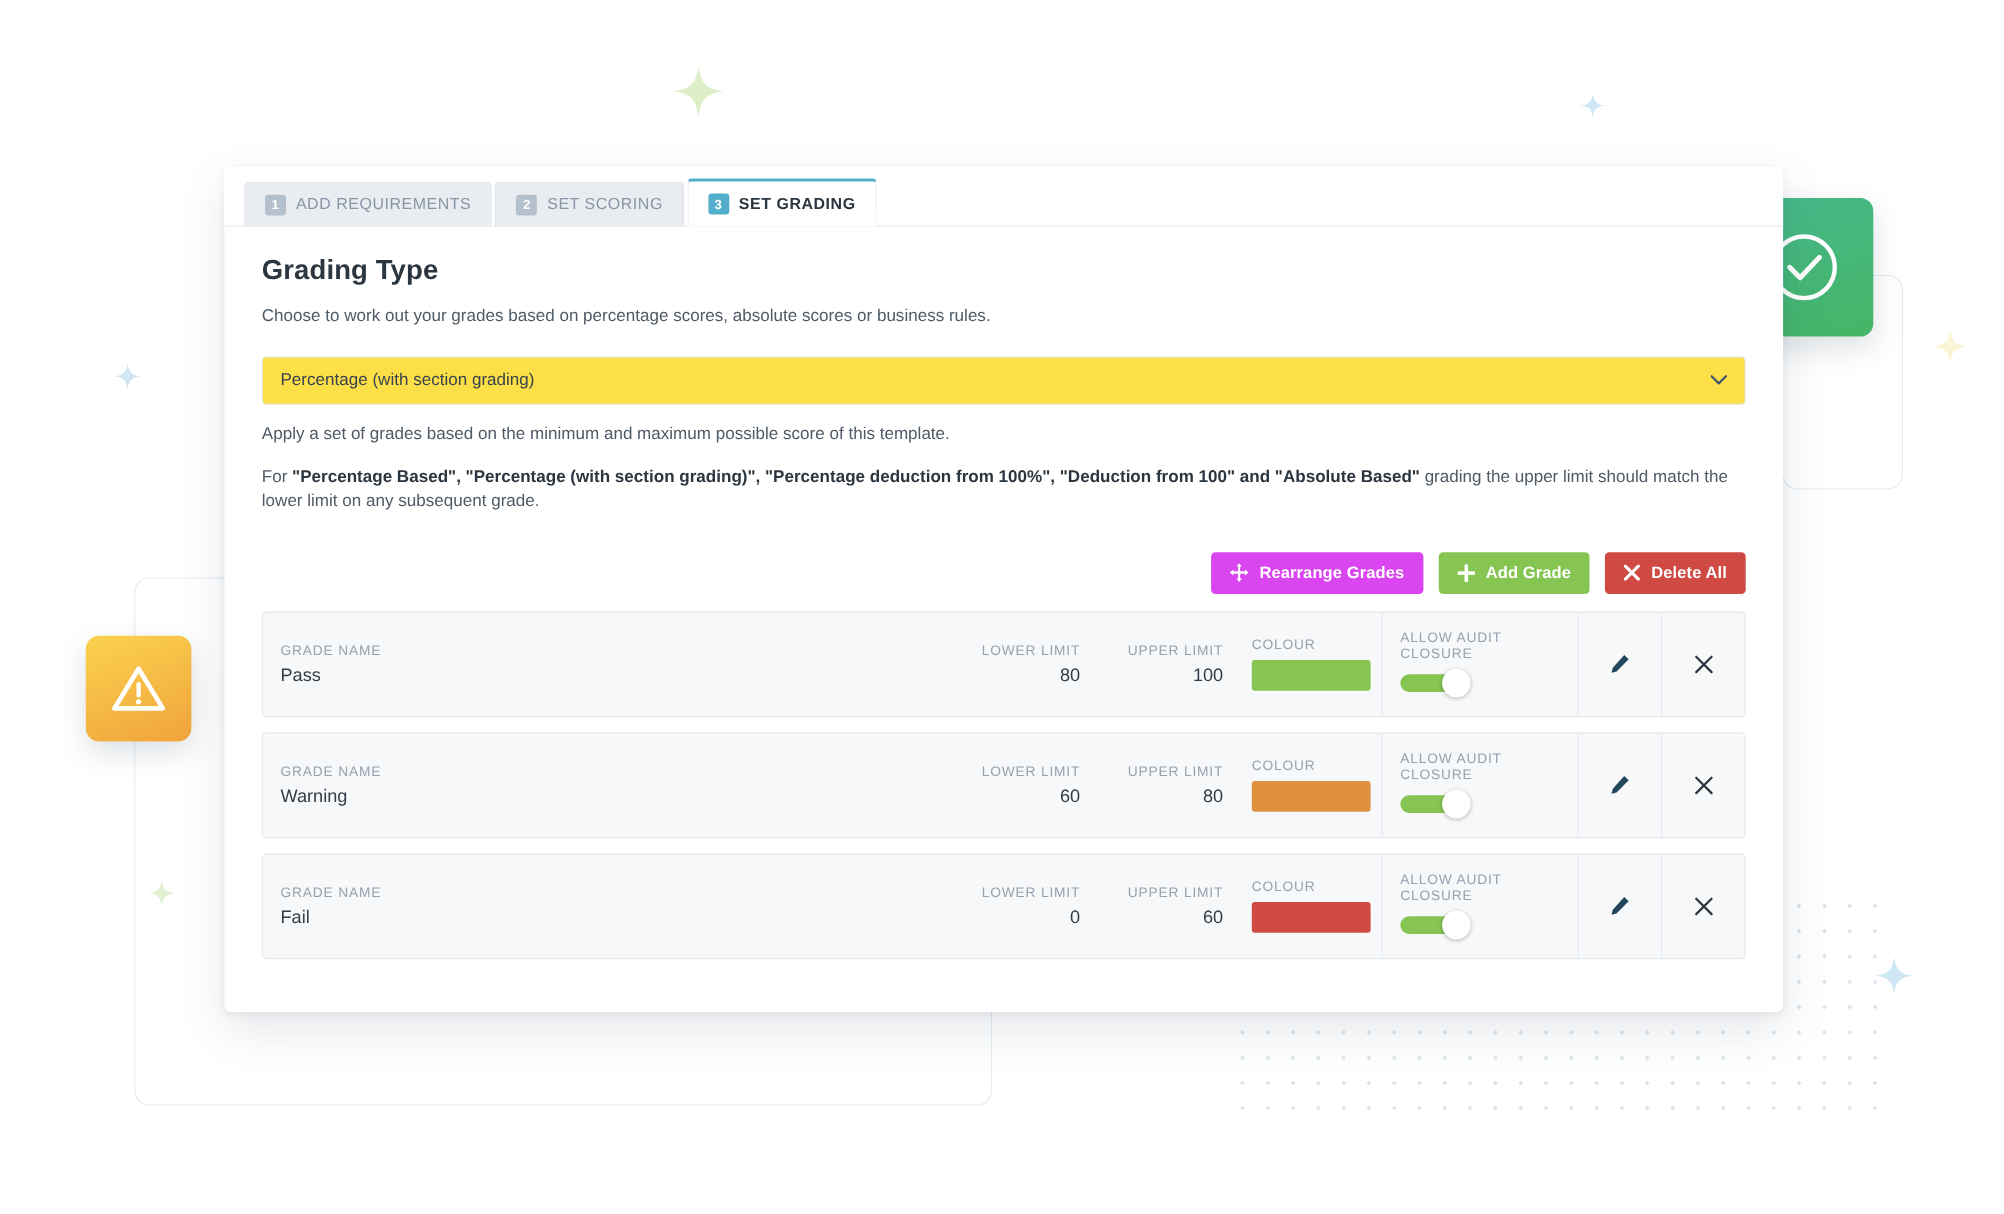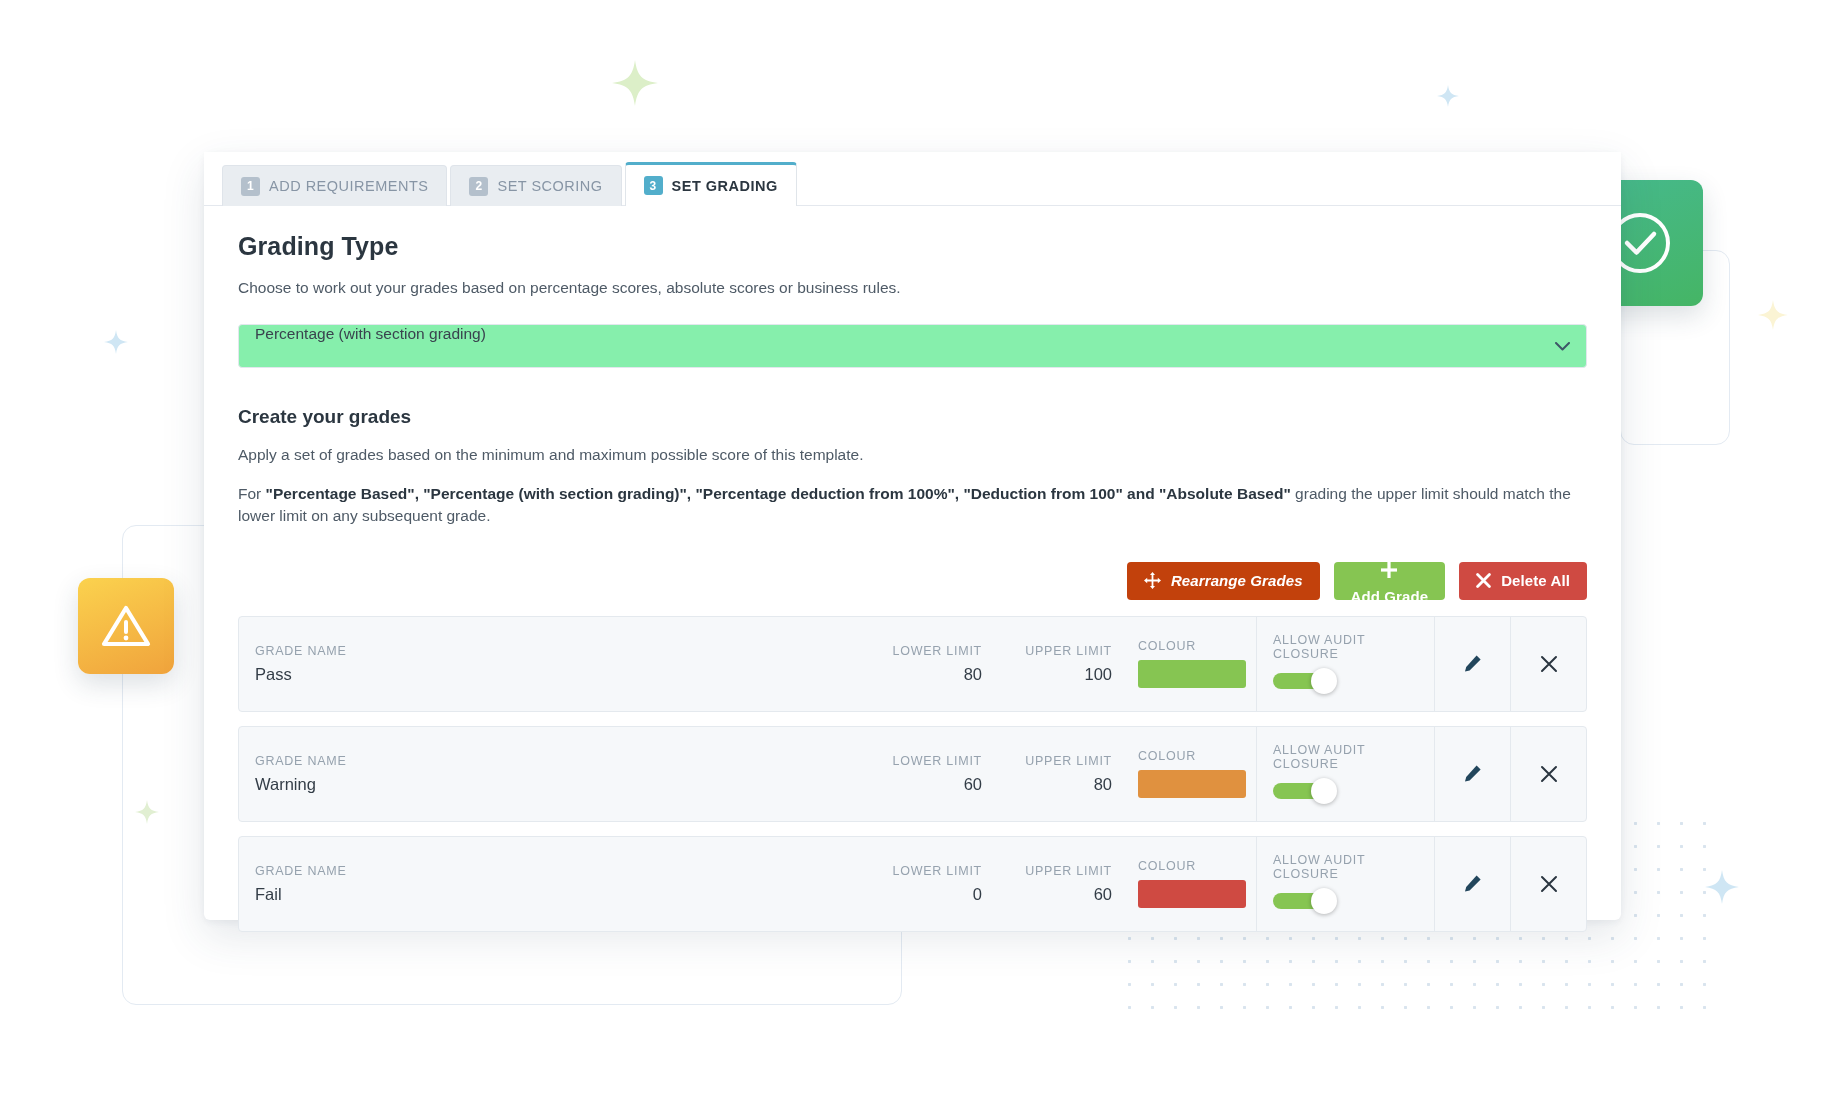--- a/index.html
+++ b/index.html
@@ -109,24 +109,24 @@
   p.section-desc {
     margin-top:16px;
     font-size:15.5px; color:#4e5a66; line-height:1.45;
   }
   p.section-desc.bold-lead b { color:#2b3640; font-weight:700; }
 
   .select-wrap {
     position:relative;
     margin-top:25px;
     height:44px;
-    background:#86efac;
+    background:#fde047;
     border:1px solid #e2e7ed;
     border-radius:4px;
-    display:flex; align-items:flex-start;
+    display:flex; align-items:center;
     padding:0 16px;
     cursor:pointer;
   }
   .select-wrap .val { font-size:15.5px; color:#39434e; }
   .select-wrap .chev {
     position:absolute; right:16px; top:50%; transform:translateY(-50%);
     color:#3e5667;
   }
 
   h3.sub-title {
@@ -142,21 +142,21 @@
   .btn {
     display:inline-flex; align-items:center; gap:10px;
     height:38px; padding:0 17px;
     border:none; border-radius:4px;
     color:#fff; font-size:15px; font-weight:700;
     font-family:"Liberation Sans", sans-serif;
     cursor:pointer;
     letter-spacing:.1px;
   }
   .btn-blue  { background:#5aadcf; }
-  .btn-green { background:#86c košt;flex-direction:column; }
+  .btn-green { background:#86c košt; }
   .btn-green { background:#86c552; }
   .btn-red   { background:#cf4a42; }
   .btn svg { display:block; }
 
   
   .grades { margin-top:16px; }
   .grade-row {
     display:flex; align-items:stretch;
     height:96px;
     background:#f6f8fa;
@@ -290,28 +290,27 @@
 
       <div class="select-wrap">
         <span class="val">Percentage (with section grading)</span>
         <span class="chev">
           <svg width="15" height="9" viewBox="0 0 15 9">
               <path d="M1 1 L7.5 7.5 L14 1" fill="none" stroke="#3e5667" stroke-width="2" stroke-linecap="round" stroke-linejoin="round"></path>
             </svg>
         </span>
       </div>
 
-      <h3 class="sub-title">Create your grades</h3>
       <p class="section-desc">Apply a set of grades based on the minimum and maximum possible score of this template.</p>
       <p class="section-desc bold-lead">
         <span>For </span><b>"Percentage Based", "Percentage (with section grading)", "Percentage deduction from 100%", "Deduction from 100" and "Absolute Based"</b><span> grading the upper limit should match the lower limit on any subsequent grade.</span>
       </p>
 
       <div class="actions">
-        <button class="btn btn-blue" style="background: #c2410c; font-style: italic;">
+        <button class="btn btn-blue" style="background: #d946ef;">
           <span>
             <svg width="17" height="17" viewBox="0 0 17 17" fill="#fff">
               <path d="M8.5 0 L11 3 H9.4 V7.4 H13.8 V5.8 L17 8.5 L13.8 11.2 V9.6 H9.4 V14 H11 L8.5 17 L6 14 H7.6 V9.6 H3.2 V11.2 L0 8.5 L3.2 5.8 V7.4 H7.6 V3 H6 Z"></path>
             </svg>
           </span>
           <span>Rearrange Grades</span>
         </button>
         <button class="btn btn-green" style="background: rgb(134, 197, 82);">
           <span>
             <svg width="16" height="16" viewBox="0 0 16 16" fill="#fff">

